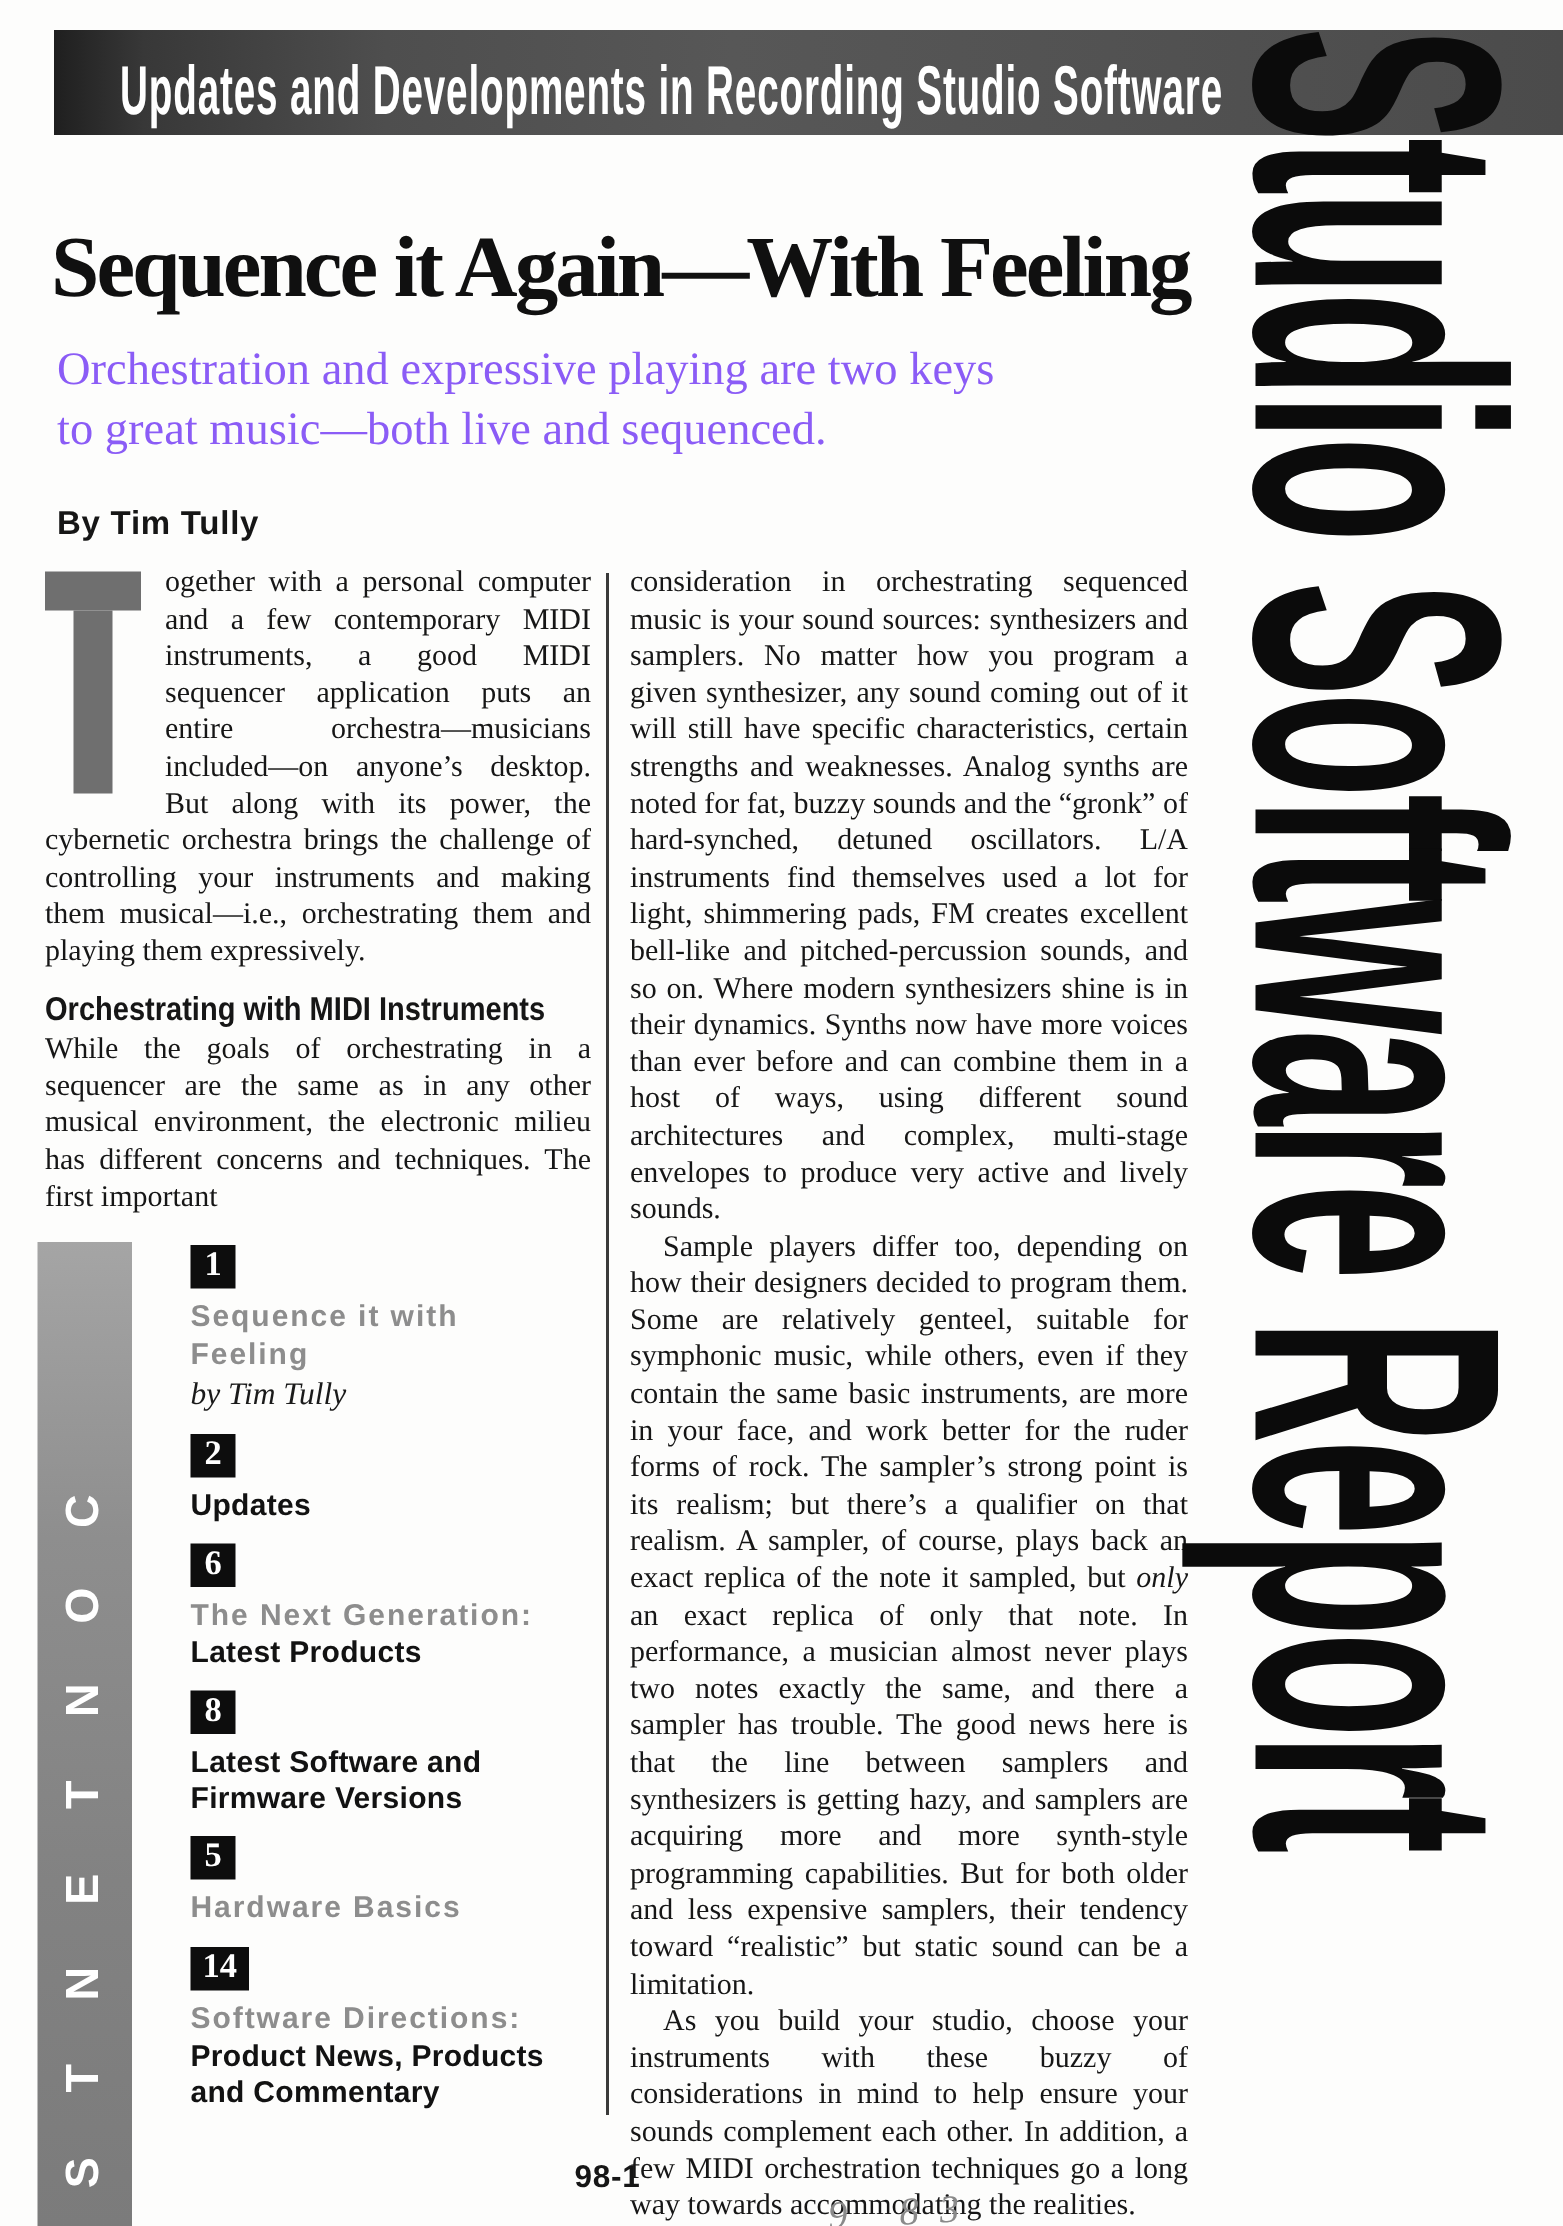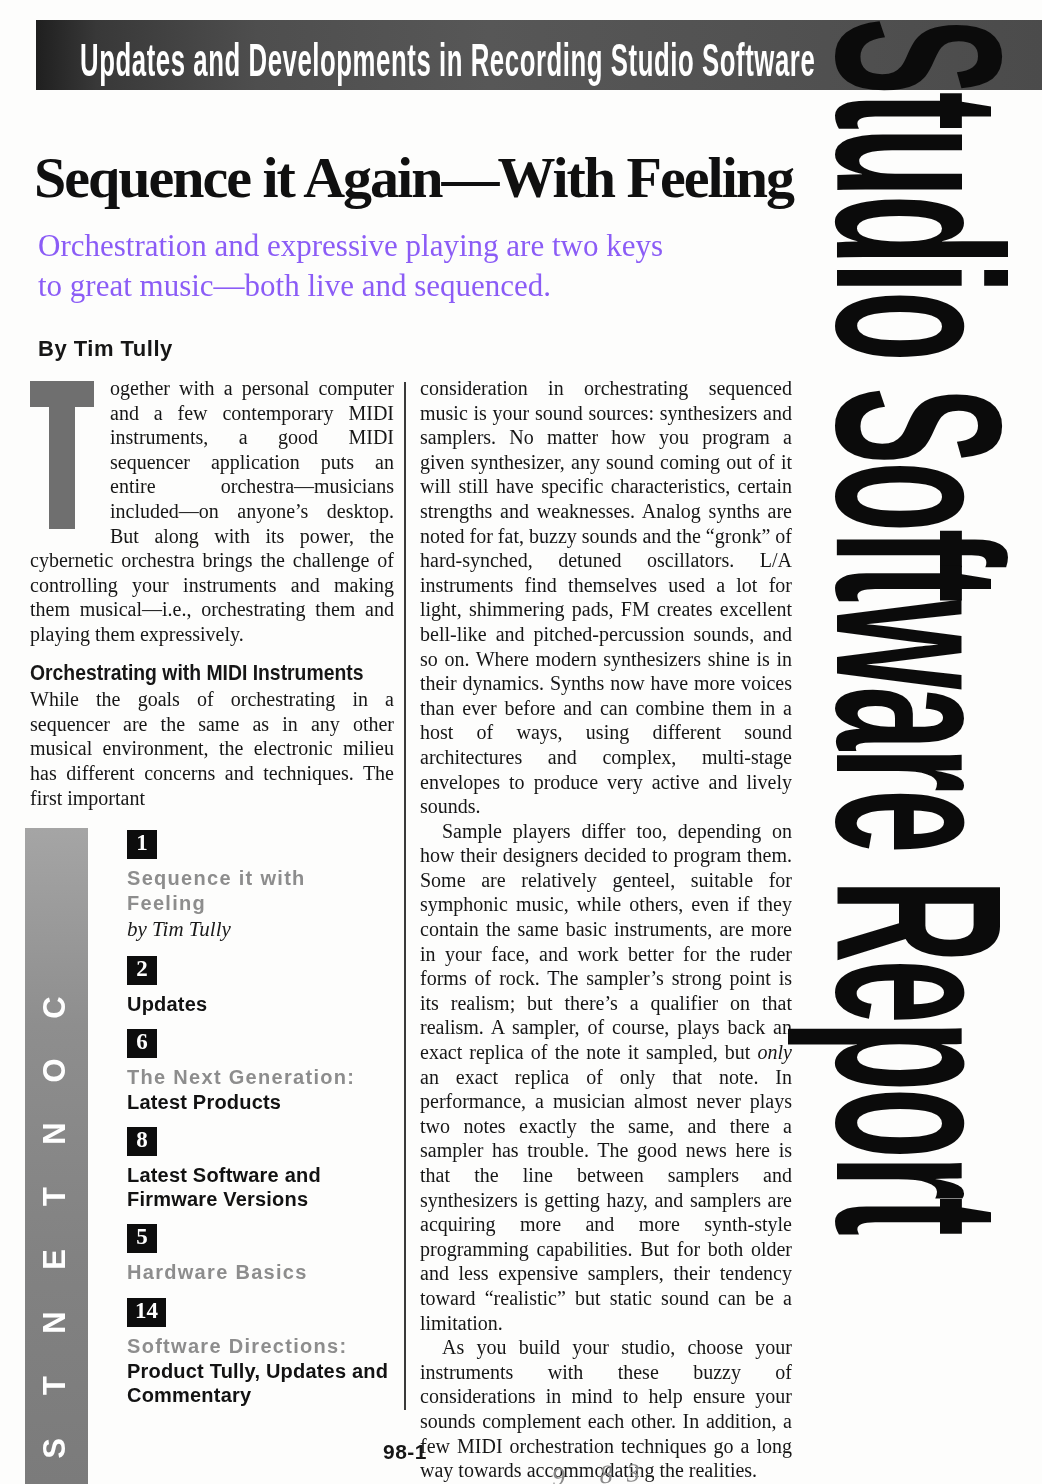--- a/index.html
+++ b/index.html
@@ -185,21 +185,21 @@
       </div>
 
       <div class="toc-item">
         <span class="toc-badge">5</span>
         <div class="toc-title">Hardware Basics</div>
       </div>
 
       <div class="toc-item">
         <span class="toc-badge">14</span>
         <div class="toc-title">Software Directions:</div>
-        <div class="toc-sub">Product Tully, Updates and Commentary</div>
+        <div class="toc-sub">Product News, Products and Commentary</div>
       </div>
 
     </div>
   </div>
 
   <div class="page-number">98-1</div>
   <div class="handwriting">9 83</div>
 
 </div>
 

